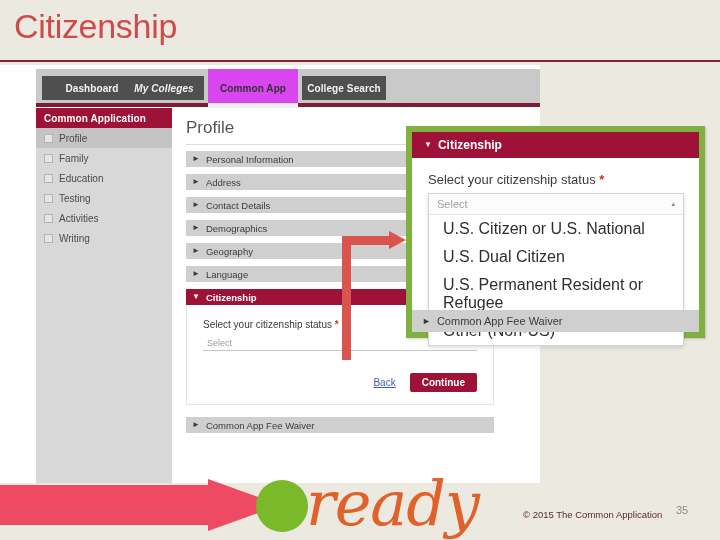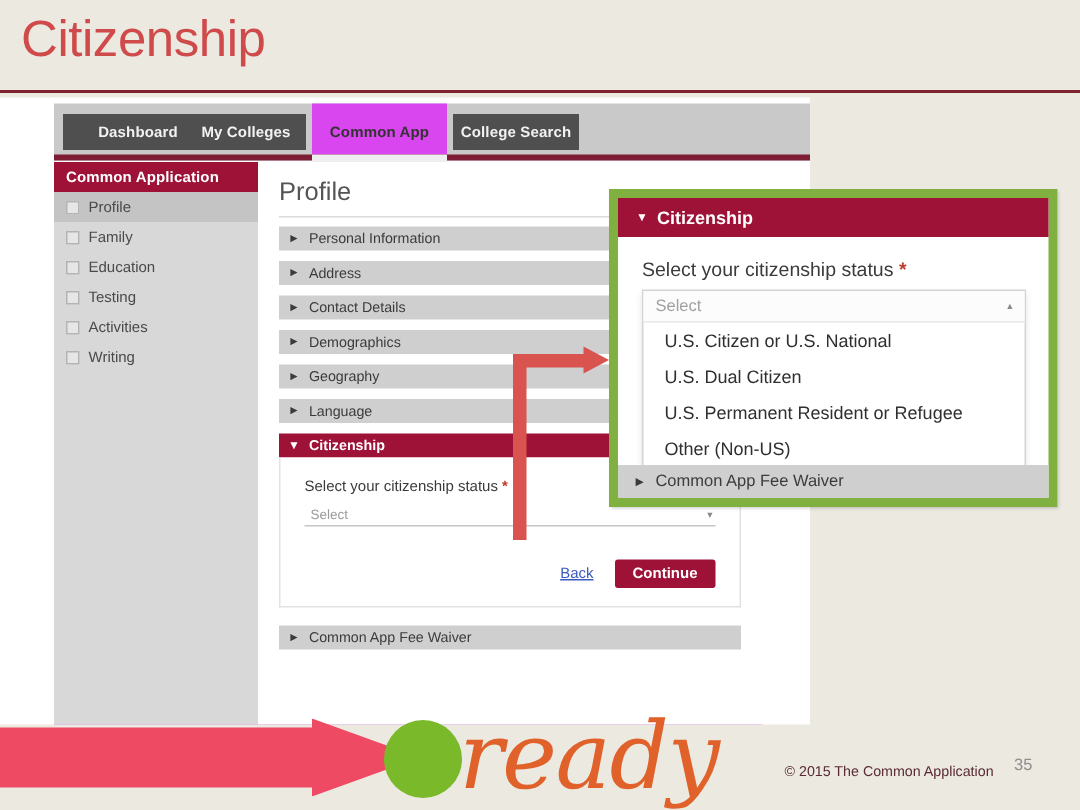--- a/index.html
+++ b/index.html
@@ -52,21 +52,21 @@
     top: 7px;
     height: 24px;
     background: #4f4f4f;
     color: #f2f2f2;
     font-size: 10px;
     font-weight: 700;
     display: flex; align-items: center; justify-content: center;
     letter-spacing: 0.1px;
   }
   .tab.t0 { left: 6px;   width: 100px; }
-  .tab.t1 { left: 88px;  width: 80px; }
+  .tab.t1 { left: 88px;  width: 80px; font-style: italic; }
   .tab.t2 {
     left: 172px; width: 90px; top: 0px; height: 38px;
     background: #d946ef; color: #333333;
   }
   .tab.t3 { left: 266px; width: 84px; }
   .tab-underline {
     position: absolute; left: 36px; top: 38px;
     width: 505px; height: 4px; background: #7d1d35;
   }
   .tab-underline-gap {
@@ -259,21 +259,21 @@
   .co-select-top {
     height: 20px;
     display: flex; align-items: center; justify-content: space-between;
     padding: 0 8px;
     font-size: 11px;
     color: #a0a0a0;
     border-bottom: 1px solid #e8e8e8;
     background: #fcfcfc;
   }
   .co-opt {
-    font-size: 12px;
+    font-size: 16px;
     color: #2f2f2f;
     padding: 5px 8px 5px 14px;
   }
   .co-foot {
     position: absolute;
     left: 0; right: 0; bottom: 0;
     height: 22px;
     background: #cfcfcf;
     display: flex; align-items: center;
     font-size: 11px;

